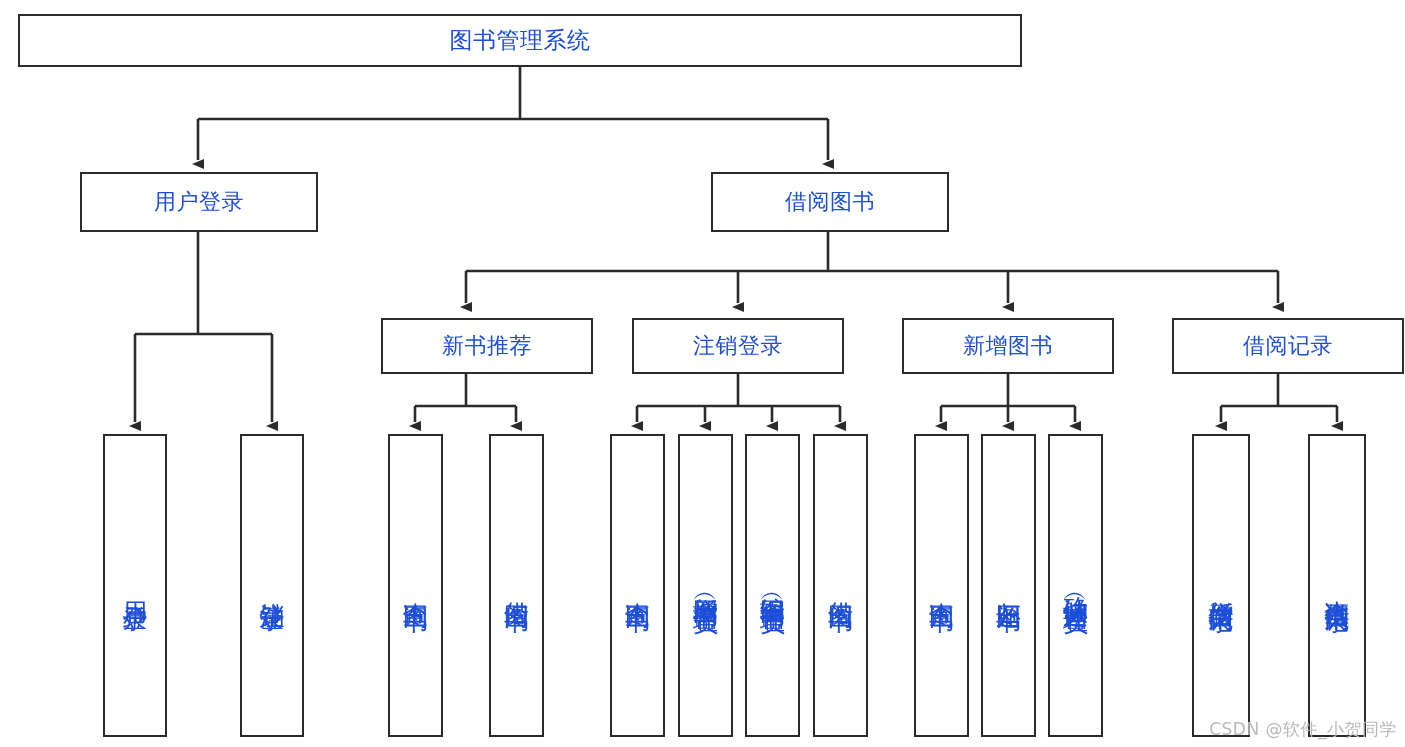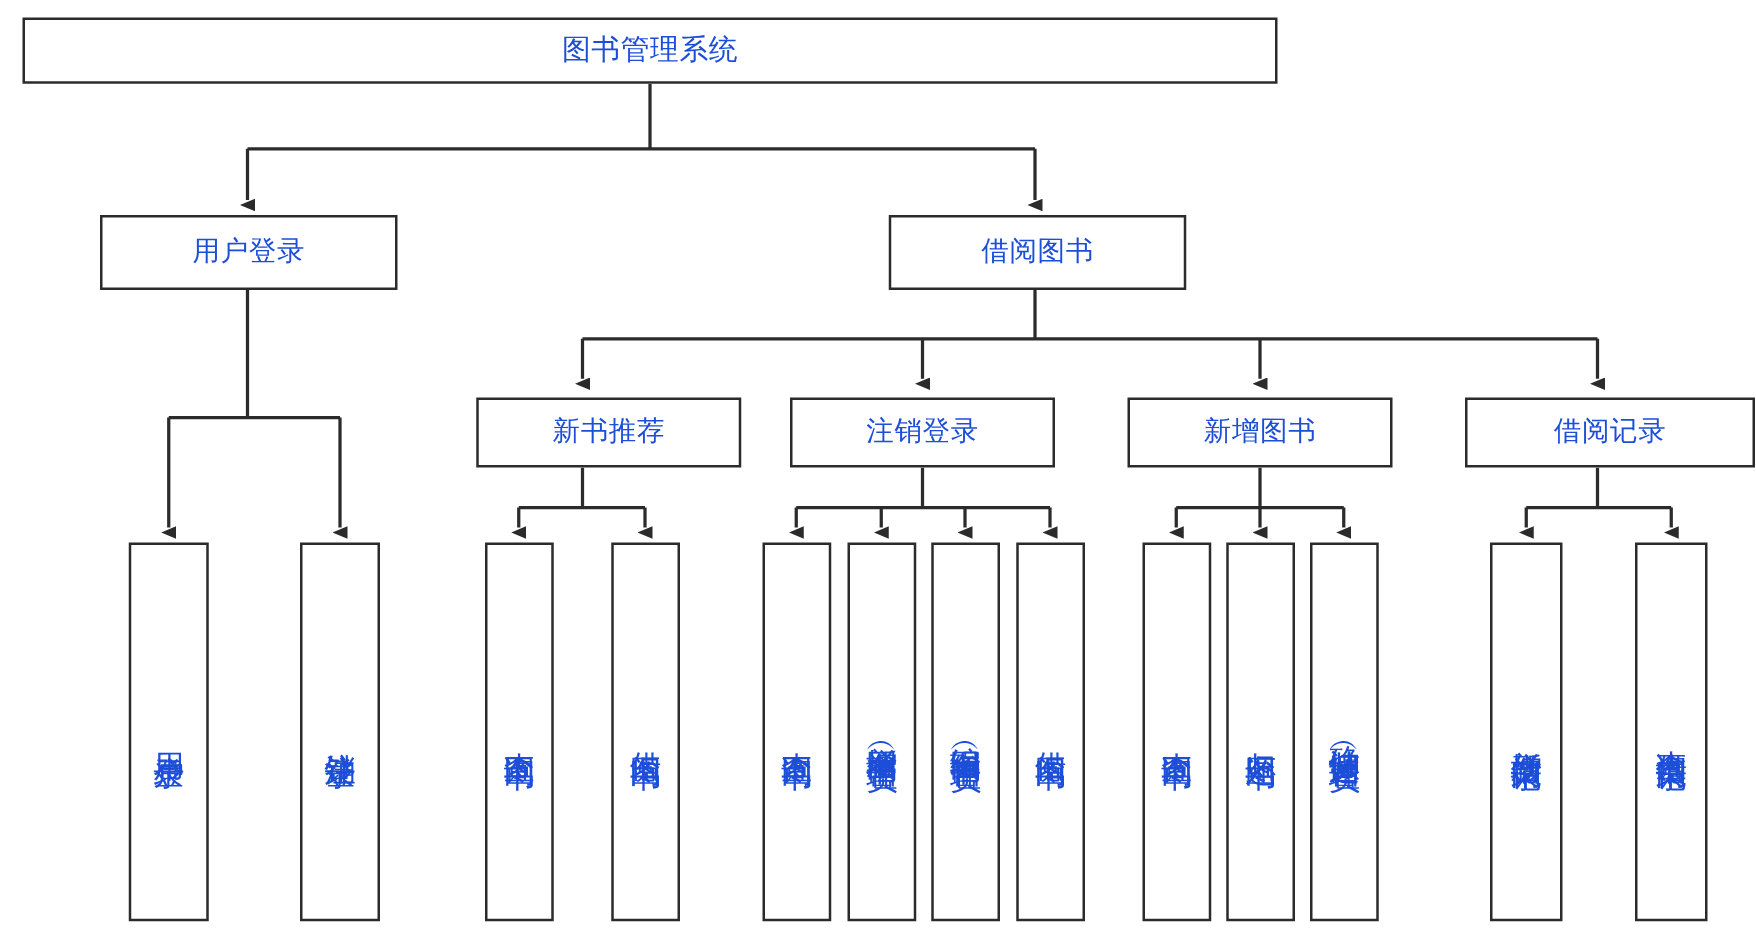--- a/index.html
+++ b/index.html
@@ -190,14 +190,15 @@
     <span class="lbl">确认归还（管理员）</span>
   </div>
 
   <div class="node vert" style="left:1192px; top:434px; width:58px; height:303px;">
     <span class="lbl">新增借阅记录</span>
   </div>
   <div class="node vert" style="left:1308px; top:434px; width:58px; height:303px;">
     <span class="lbl">查询借阅记录</span>
   </div>
 
+  <div class="watermark">CSDN @软件_小贺同学</div>
 
 </div>
 
 </body></html>

